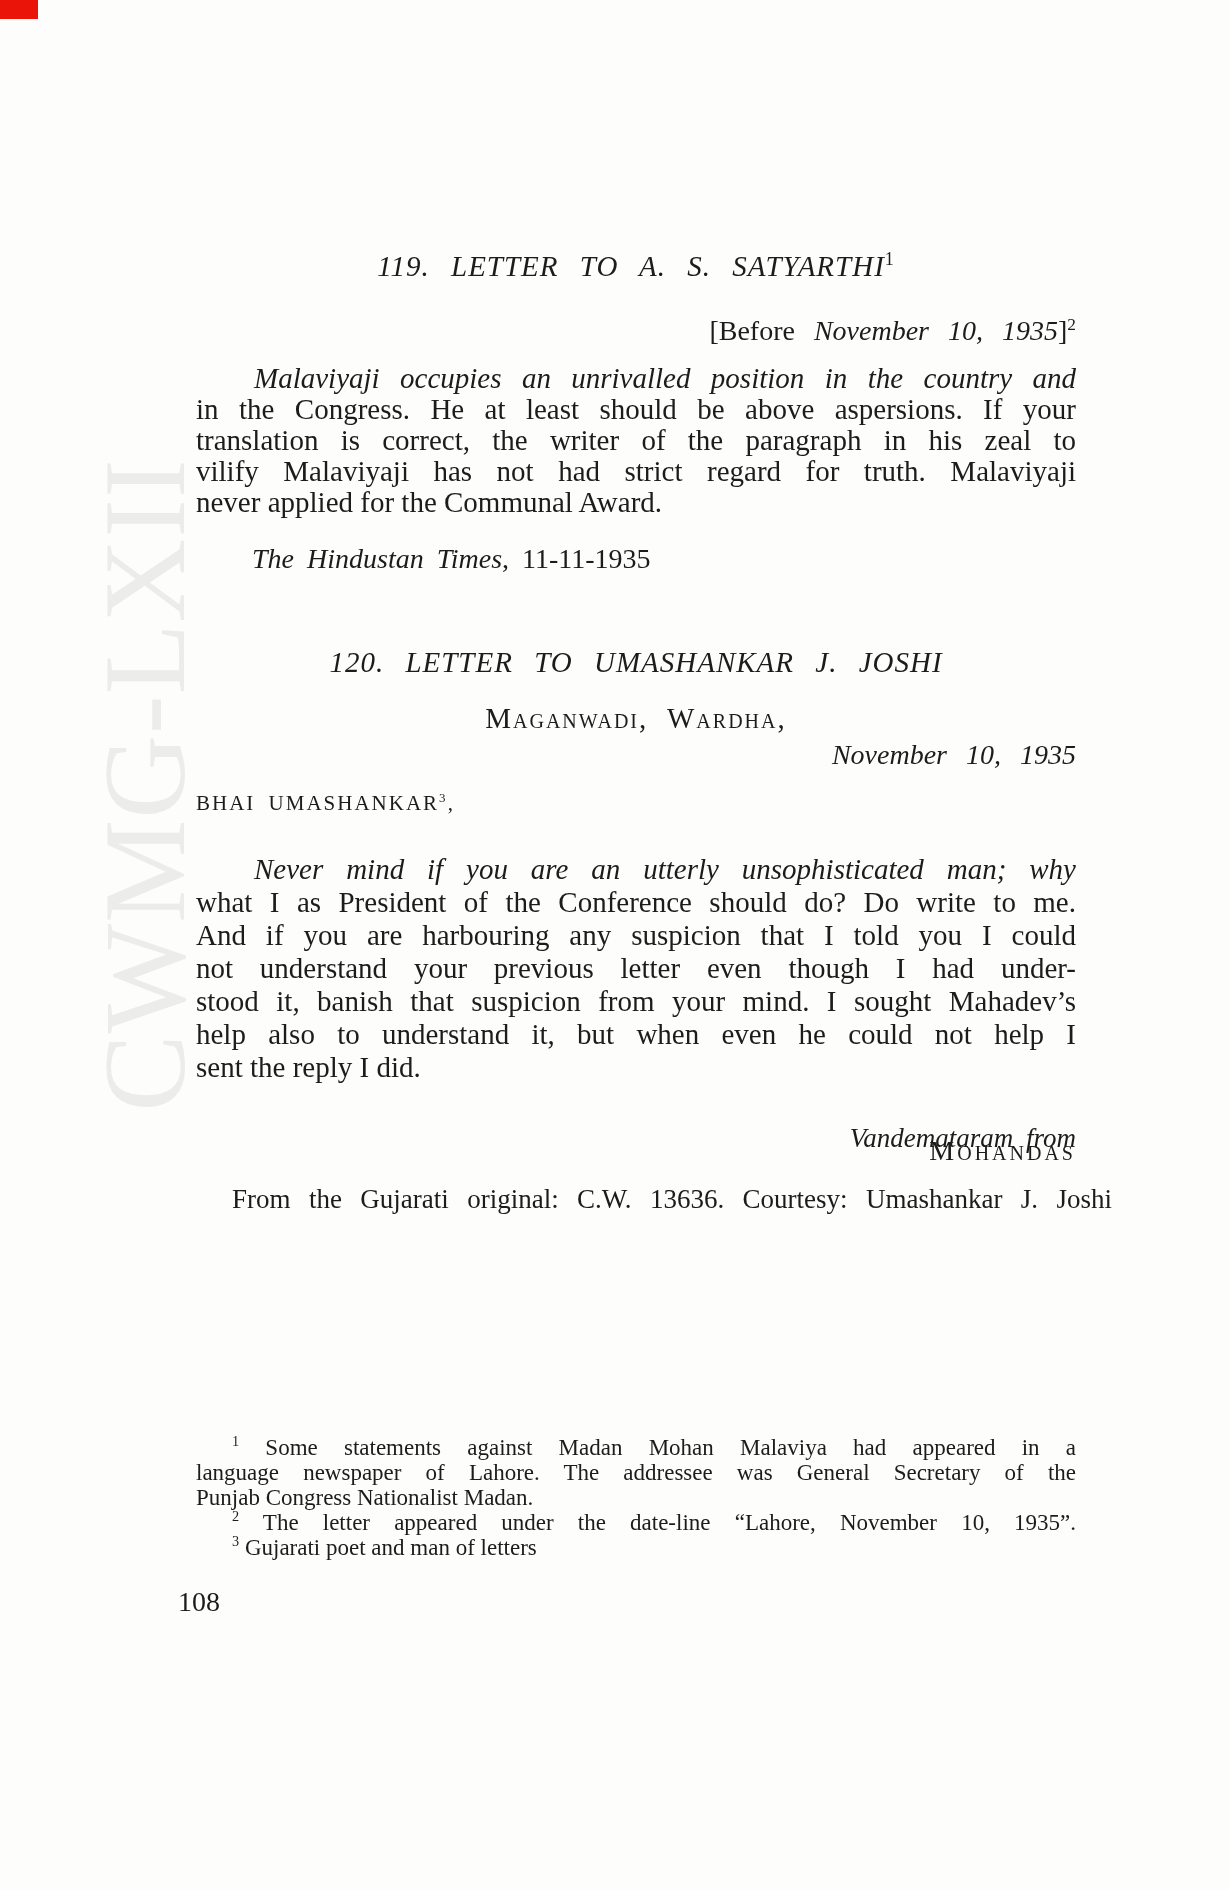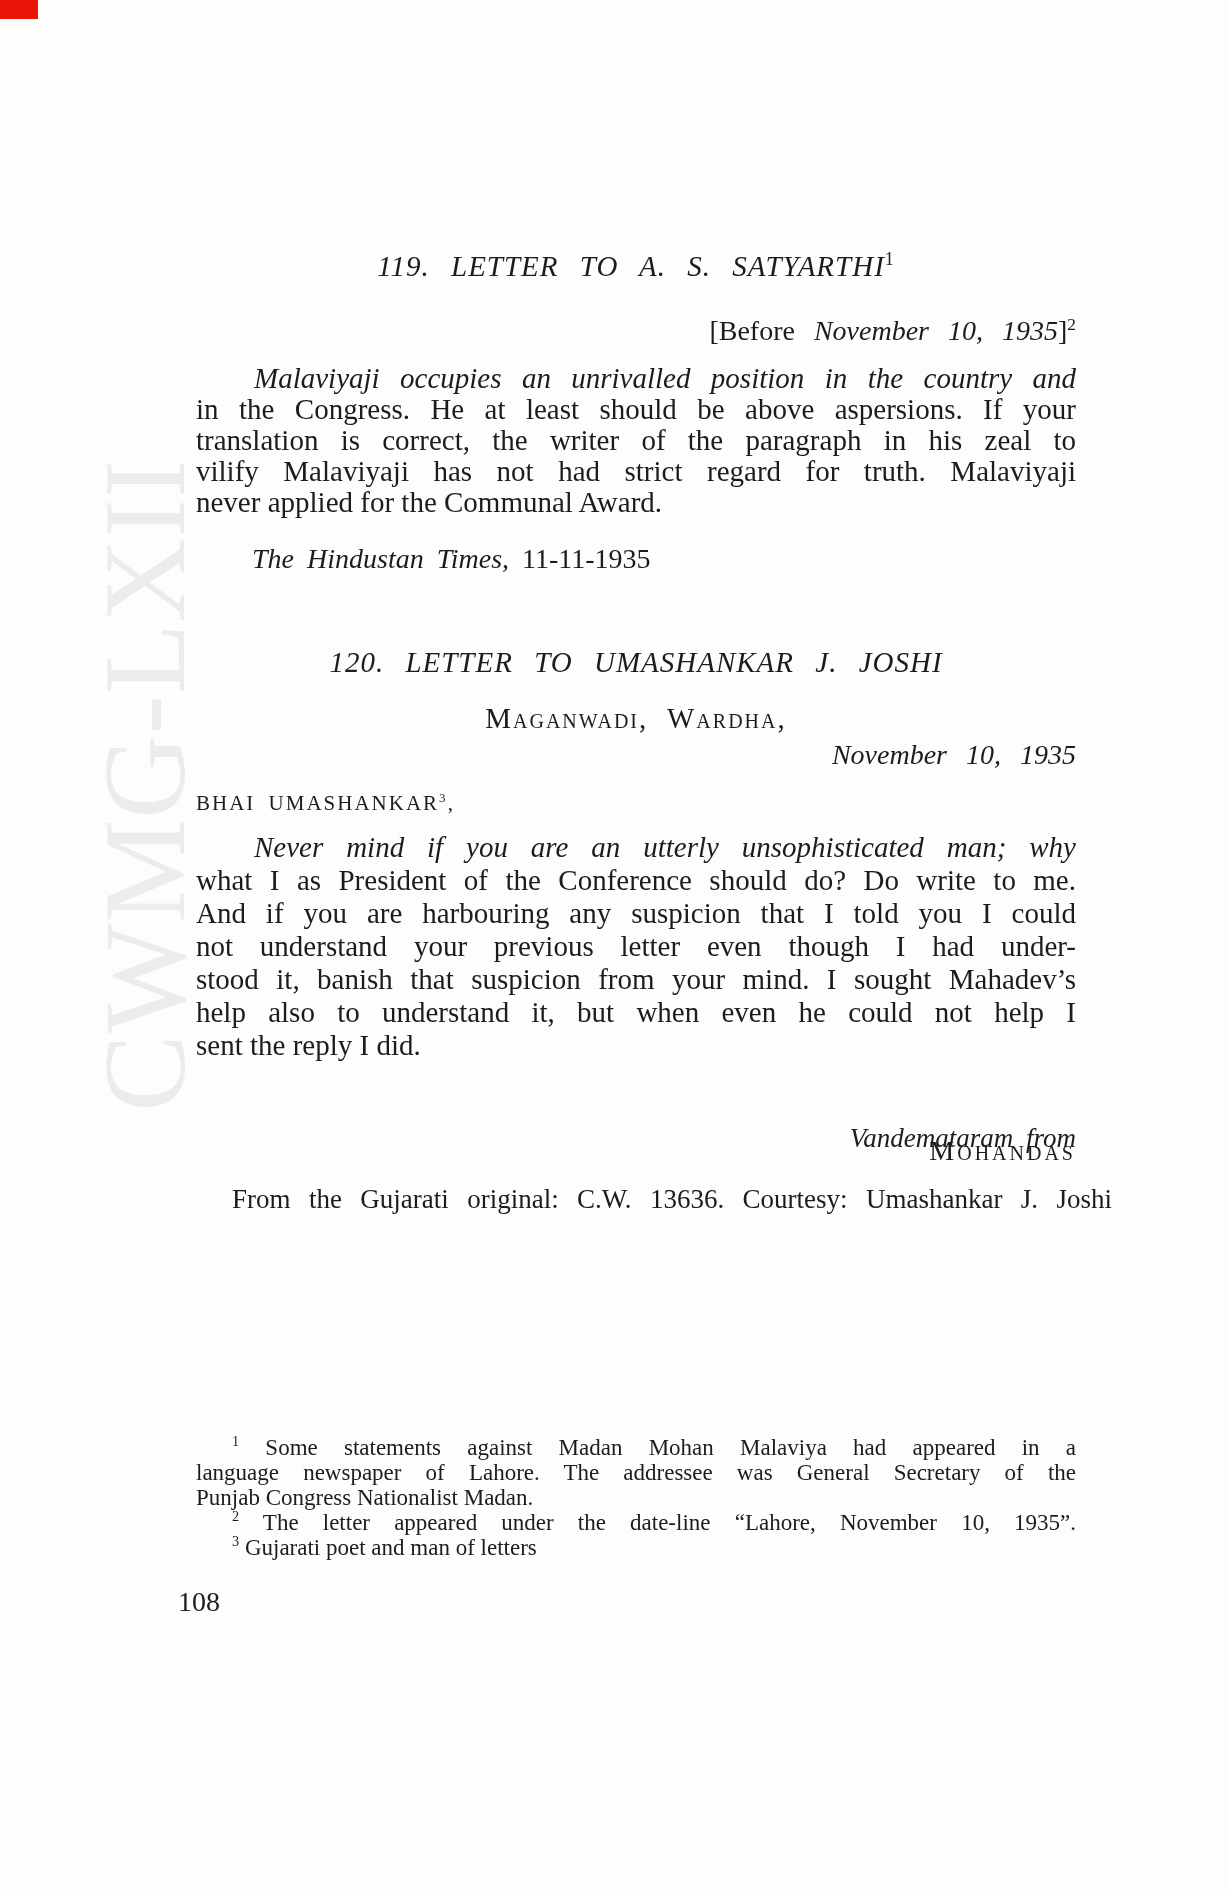--- a/index.html
+++ b/index.html
@@ -51,21 +51,21 @@
   .h120 { top:646px; }
 
   .dateline119 {
     top:315px; text-align:right; padding-right:6px;
     font-size:28px; word-spacing:12px;
   }
   .dateline119 .it { font-style:italic; }
 
   .bodypara { font-size:29px; }
   .para119 { top:363px; line-height:31px; }
-  .para120 { top:831px; line-height:33px; }
+  .para120 { top:853px; line-height:33px; }
   .pline { text-align:justify; text-align-last:justify; }
   .pline.first { padding-left:58px;font-style:italic; }
   .pline.last { text-align-last:left; }
 
   .src119 { top:543px; padding-left:56px; font-size:28px; word-spacing:6px; }
   .src119 .it { font-style:italic; }
 
   .place120 {
     top:702px; text-align:center; padding-right:6px;
     font-size:29px; font-variant:small-caps;

